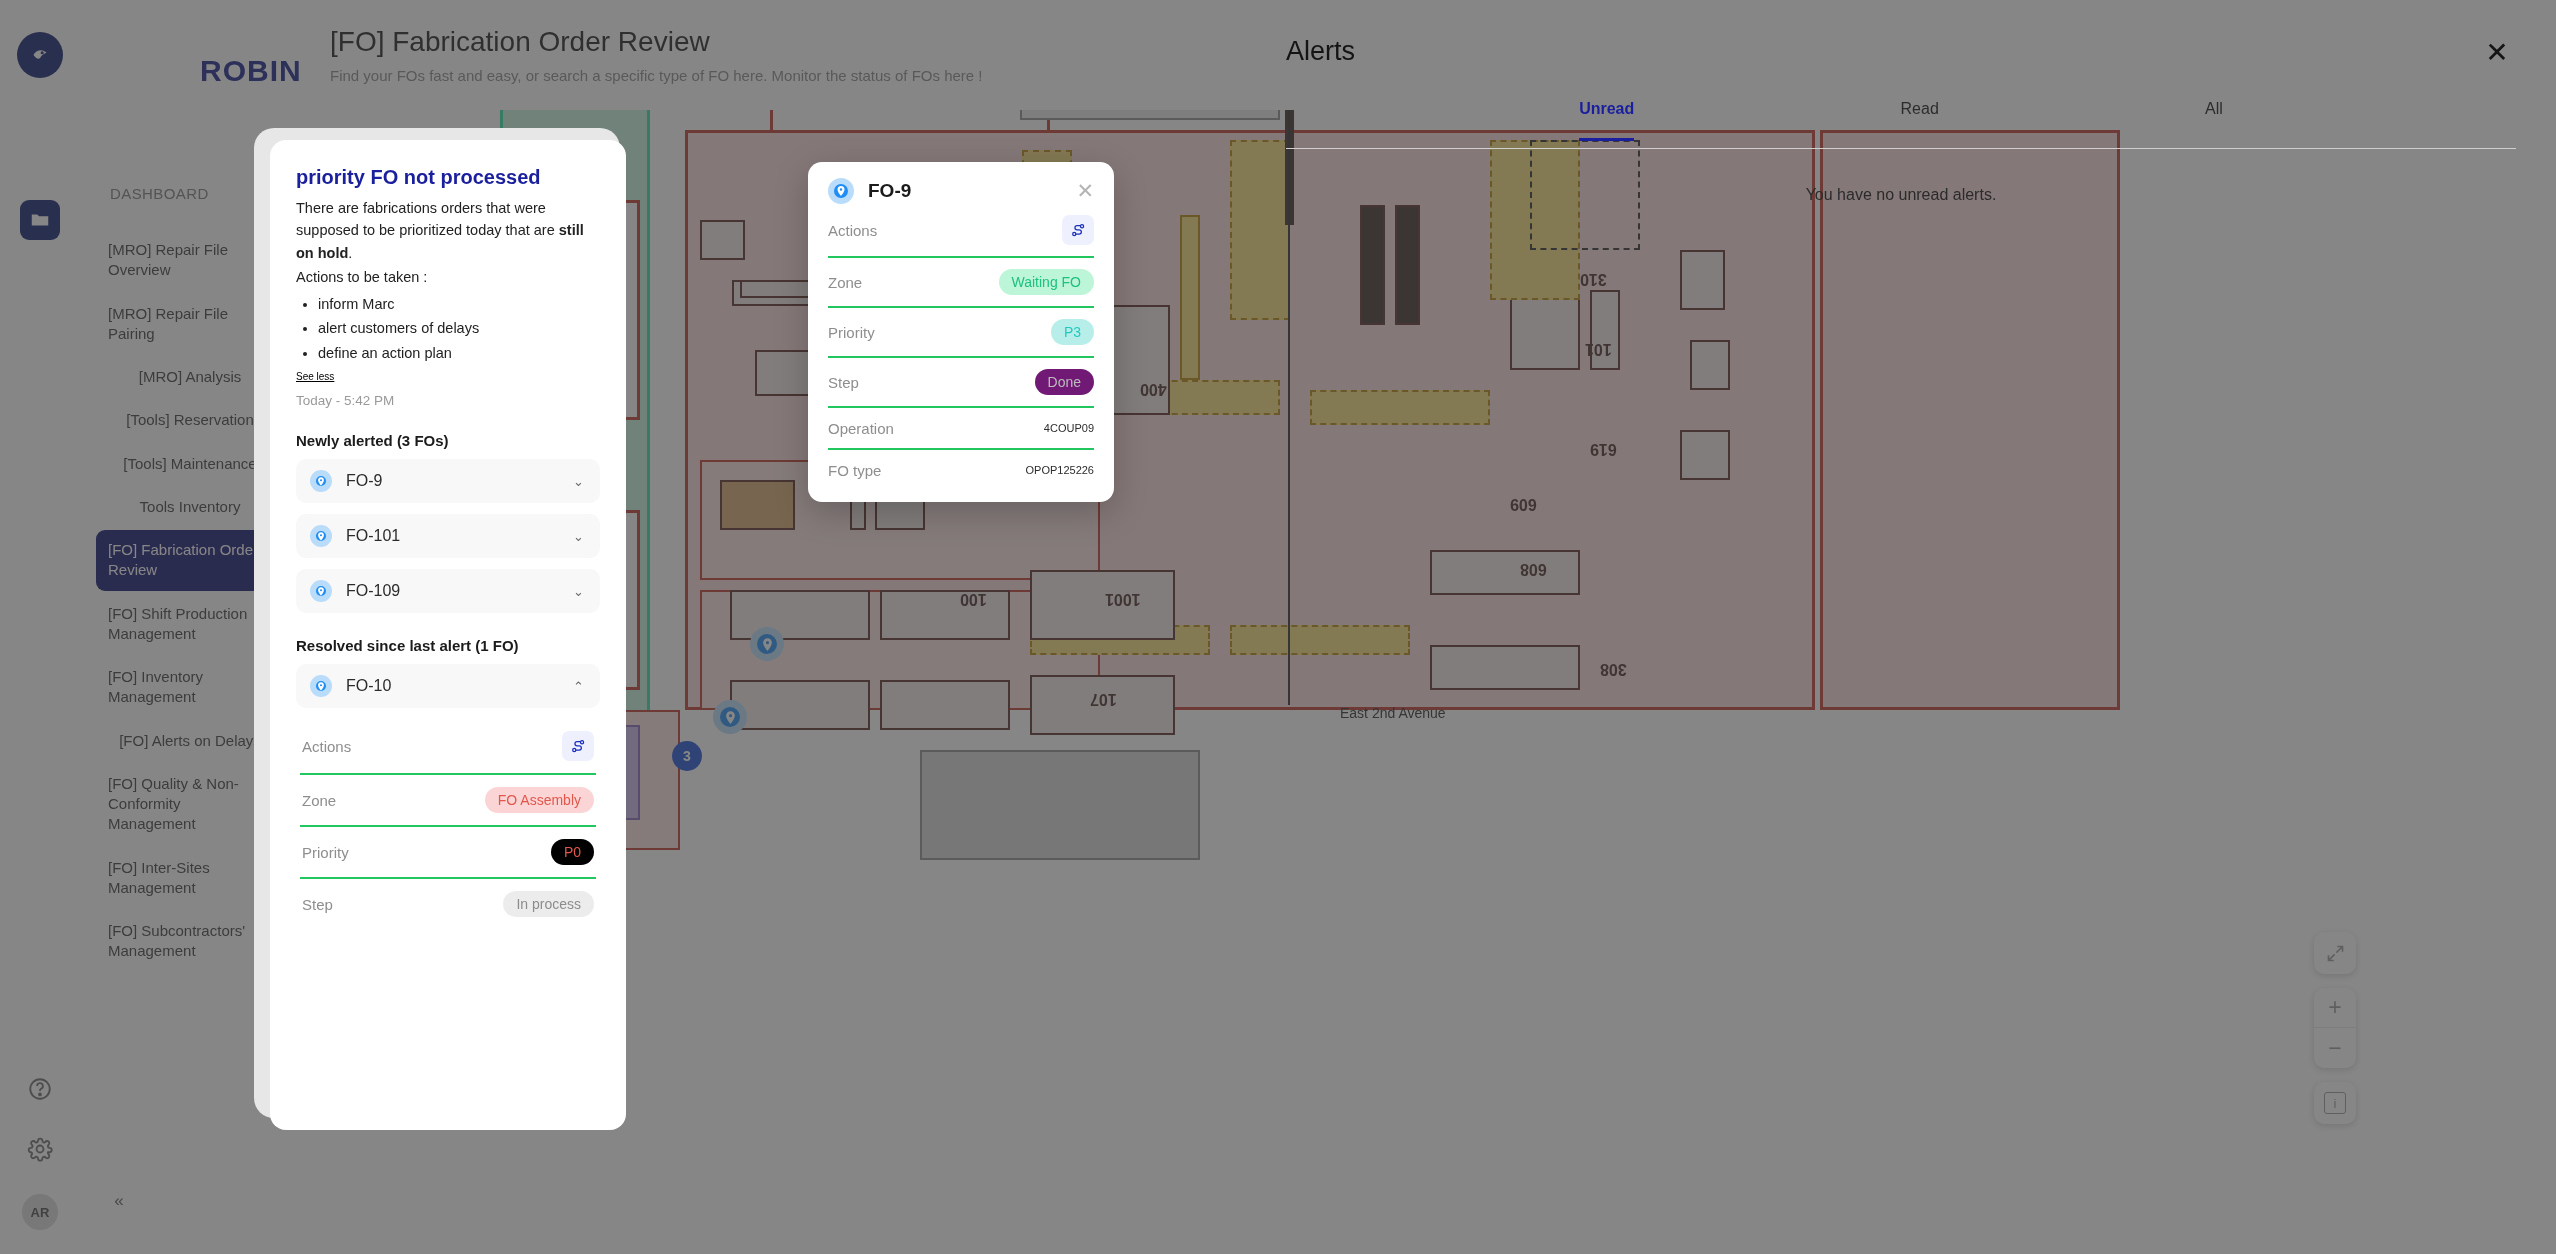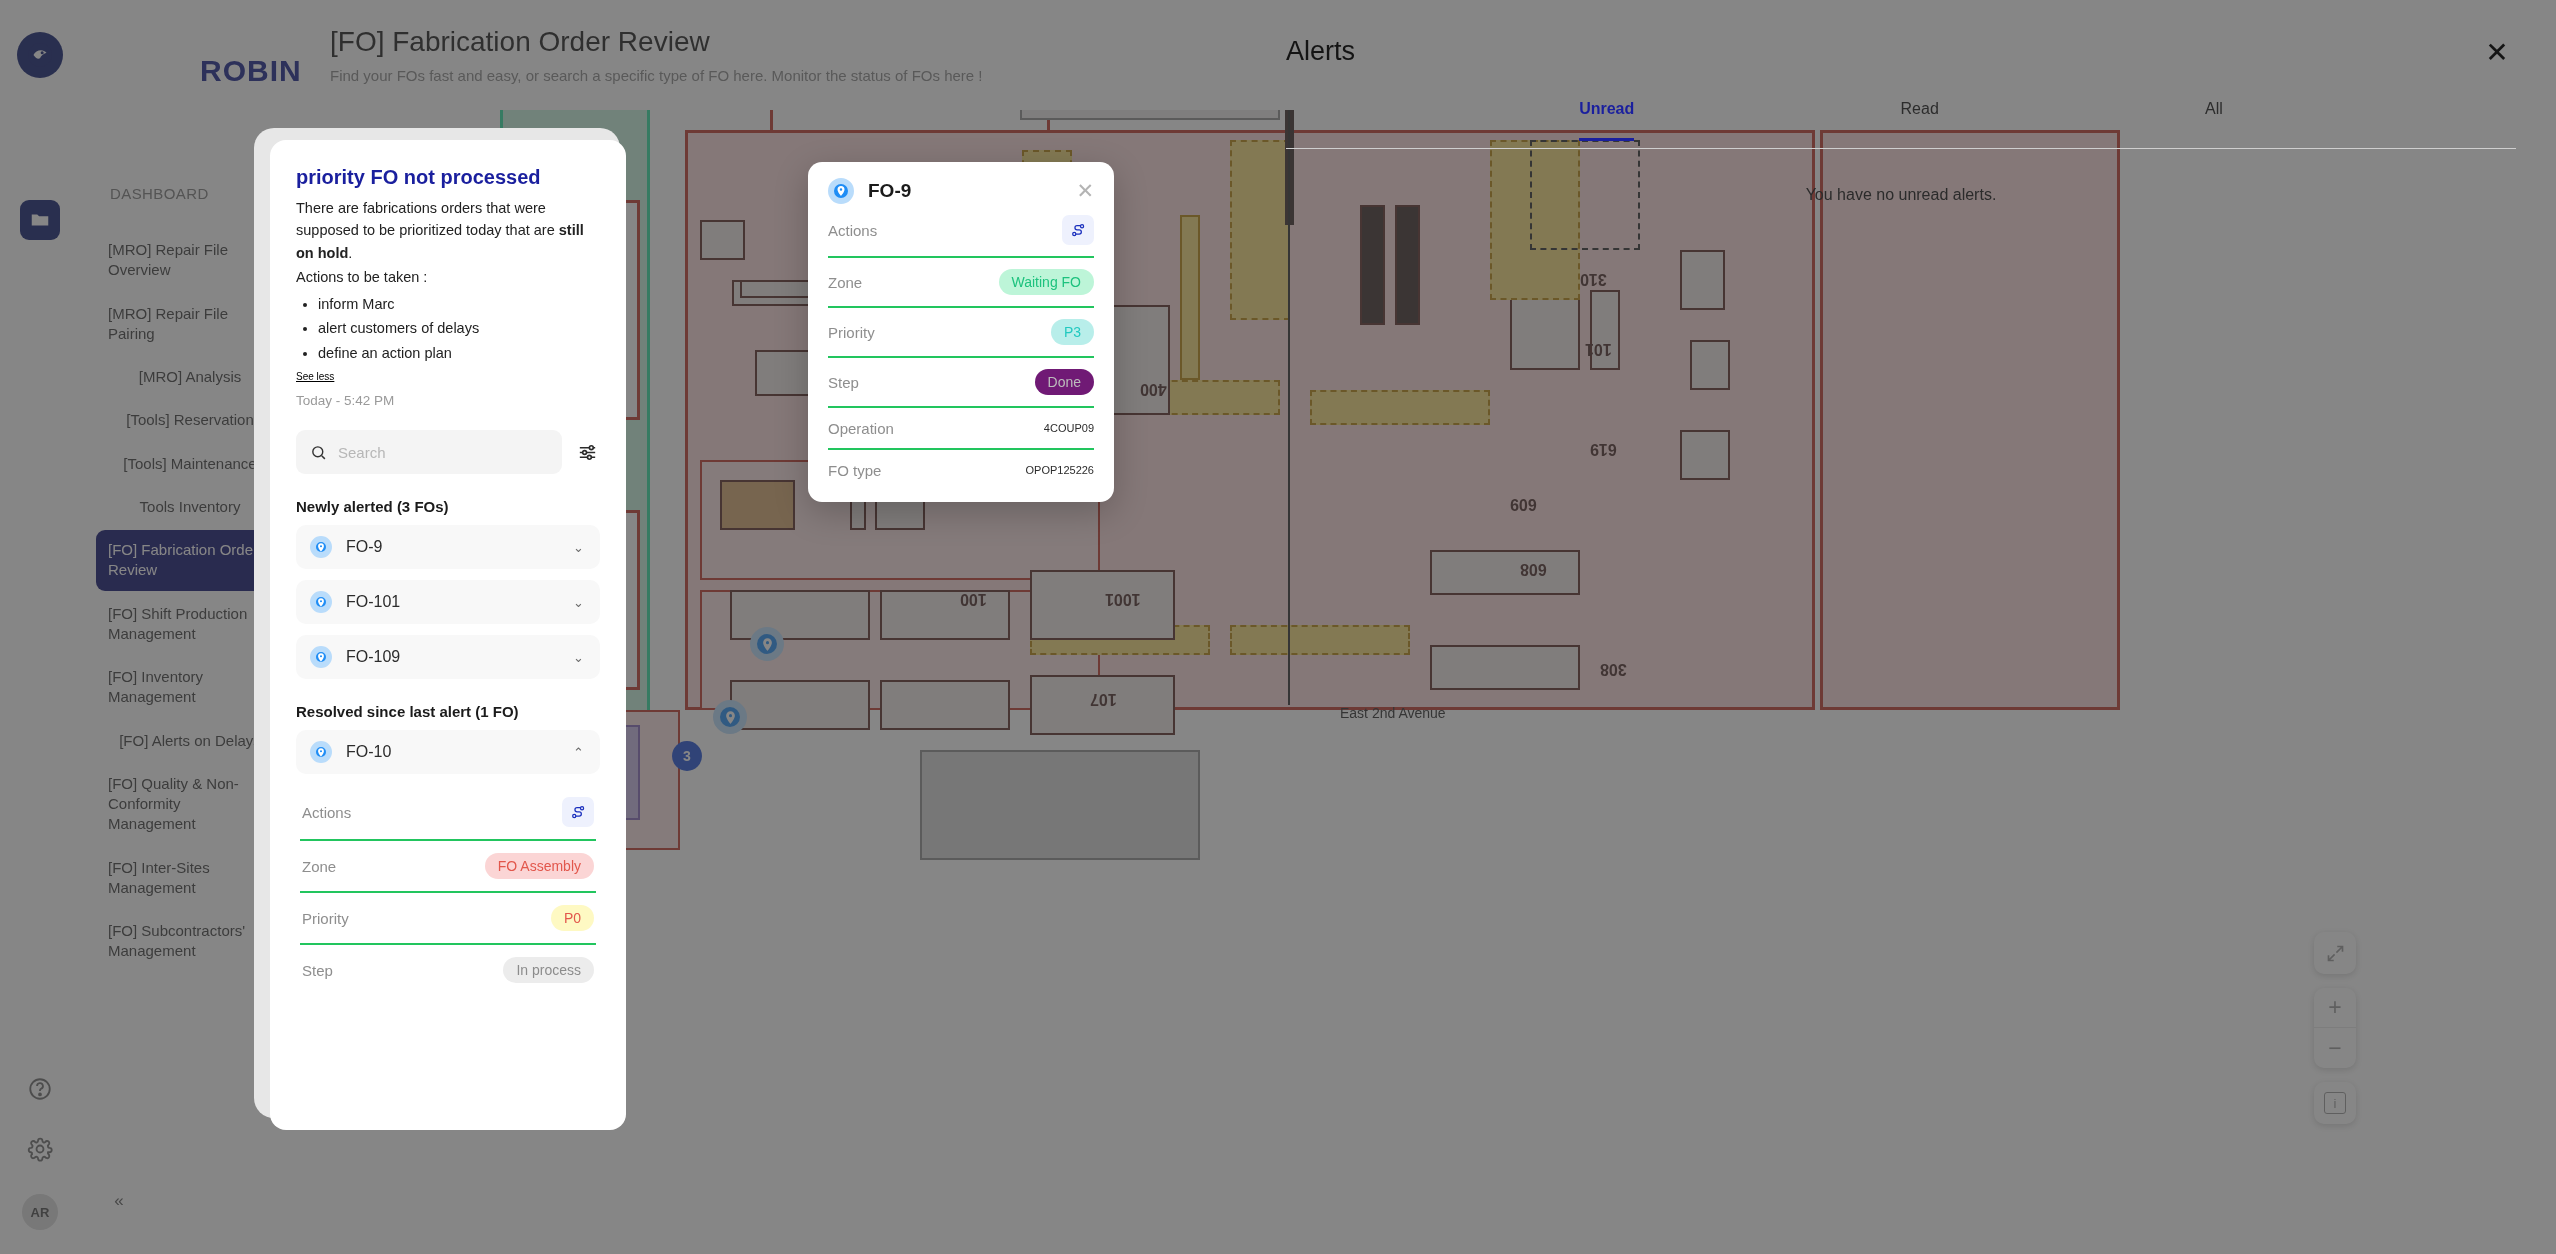--- a/index.html
+++ b/index.html
@@ -177,21 +177,21 @@
     display: flex; align-items: center; justify-content: space-between;
     padding: 11px 0; border-top: 2px solid #22c55e; min-height: 42px;
   }
   .fo-row:first-of-type { border-top: none; }
   .fo-label { font-size: 15px; color: #8e8e8e; }
   .fo-val { font-size: 11px; color: #2c2c2c; }
   .badge { font-size: 14px; padding: 5px 13px; border-radius: 14px; }
   .badge-green { background: #bdf5d8; color: #1dc27e; }
   .badge-teal { background: #b8eeea; color: #22c9c0; }
   .badge-grey { background: #701a75; color: #bcbcbc; }
-  .badge-red { background: #fef9c3; color: #e2574c; }
+  .badge-red { background: #000000; color: #e2574c; }
   .badge-pink { background: #fbd5d5; color: #e2574c; }
   .badge-lightgrey { background: #ececec; color: #8c8c8c; }
   .act-btn {
     width: 32px; height: 30px; border-radius: 7px; background: #eef1fd;
     display: flex; align-items: center; justify-content: center; cursor: pointer;
   }
   .act-btn svg { width: 17px; height: 17px; fill: none; stroke: #1a2fbd; stroke-width: 1.8; }
 
   
   .drawer-shadow {
@@ -461,37 +461,20 @@
     <div style="margin-top:2px;">Actions to be taken :</div>
     <ul id="action-items">
           <li>inform Marc</li>
           <li>alert customers of delays</li>
           <li>define an action plan</li>
         </ul>
   </div>
   <div class="see-less">See less</div>
   <div class="drawer-time">Today - 5:42 PM</div>
 
-  <div class="search-row">
-    <div class="search-box">
-      <svg viewBox="0 0 24 24">
-            <circle cx="11" cy="11" r="7"></circle>
-            <path d="M16.5 16.5L21 21"></path>
-          </svg>
-      <input type="text" placeholder="Search" style="">
-    </div>
-    <div class="filter-btn">
-      <svg viewBox="0 0 24 24">
-            <path d="M4 7h10M18 7h2M4 12h3M11 12h9M4 17h8M16 17h4"></path>
-            <circle cx="16" cy="7" r="2"></circle>
-            <circle cx="9" cy="12" r="2"></circle>
-            <circle cx="14" cy="17" r="2"></circle>
-          </svg>
-    </div>
-  </div>
 
   <div class="sec-title">Newly alerted (3 FOs)</div>
   <div id="new-list">
         <div class="fo-item">
           <span class="fo-item-pin">
             <svg viewBox="0 0 24 24">
               <path d="M12 2a7 7 0 0 0-7 7c0 5 7 13 7 13s7-8 7-13a7 7 0 0 0-7-7zm0 9.5A2.5 2.5 0 1 1 14.5 9 2.5 2.5 0 0 1 12 11.5z"></path>
             </svg>
           </span>
           <span class="fo-item-name">FO-9</span>

